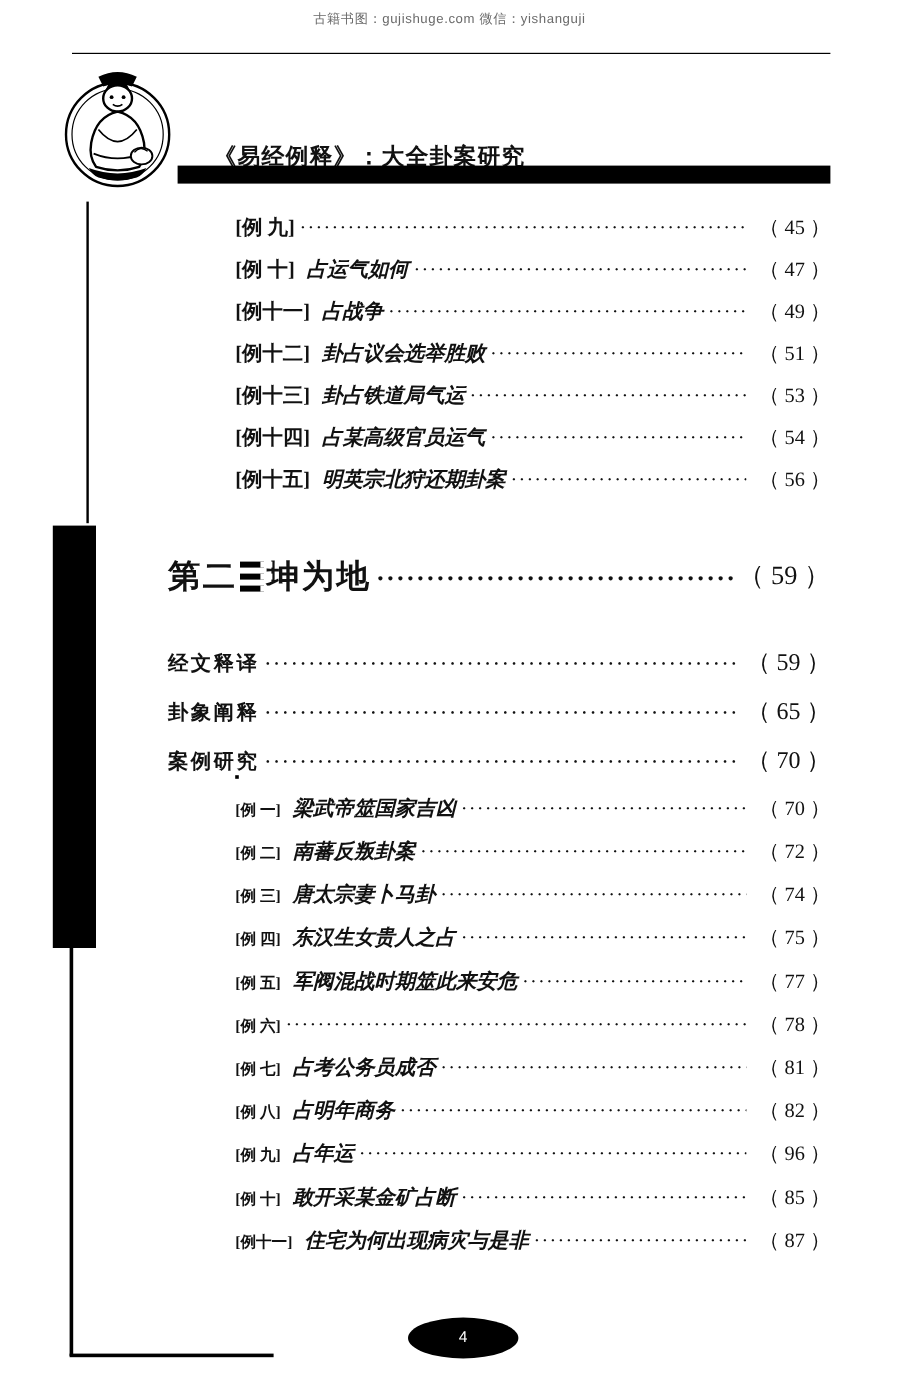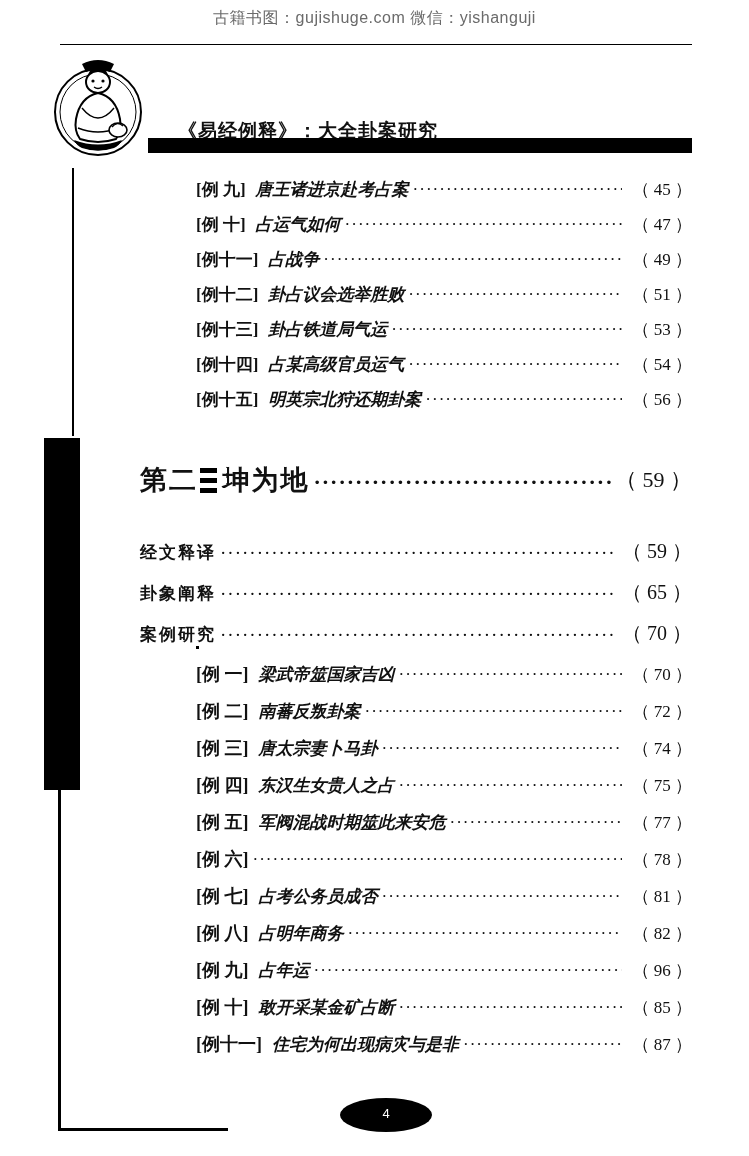--- a/index.html
+++ b/index.html
@@ -16,21 +16,21 @@
     overflow: hidden;
   }
 
   
   .watermark {
     position: absolute;
     top: 8px;
     left: 0;
     width: 100%;
     text-align: center;
-    font-size: 16px;
+    font-size: 11px;
     color: #6a6a6a;
     font-family: "Liberation Sans", sans-serif;
     letter-spacing: 0.5px;
   }
 
   
   .page {
     position: absolute;
     left: 0;
     top: 0;
@@ -243,21 +243,21 @@
   #sections .pageno { font-size: 20px; min-width: 74px; }
 
   
   #group-two {
     left: 196px;
     top: 662px;
     width: 496px;
     font-size: 17px;
   }
   #group-two .row { margin-bottom: 13px; }
-  #group-two .label { font-size: 18px; }
+  #group-two .label { font-size: 13px; }
   #group-two .title { font-size: 17px; font-style: italic; }
   #group-two .pageno { font-size: 17px; }
 
   .small-dot {
     position: absolute;
     left: 196px;
     top: 646px;
     width: 3px;
     height: 3px;
     background: #000;
@@ -295,21 +295,20 @@
   <div class="header-bar"></div>
 
   <div class="left-thin-rule"></div>
   <div class="left-thick-block"></div>
   <div class="left-bottom-rule"></div>
   <div class="bottom-rule"></div>
 
   <div class="toc-list" id="group-one">
     <div class="row">
       <span class="label">[例 九]</span>
-      <span class="title">唐王诸进京赴考占案</span>
       <span class="dots">·············································································</span>
       <span class="pageno">（ 45 ）</span>
     </div>
     <div class="row">
       <span class="label">[例 十]</span>
       <span class="title">占运气如何</span>
       <span class="dots">·············································································</span>
       <span class="pageno">（ 47 ）</span>
     </div>
     <div class="row">

